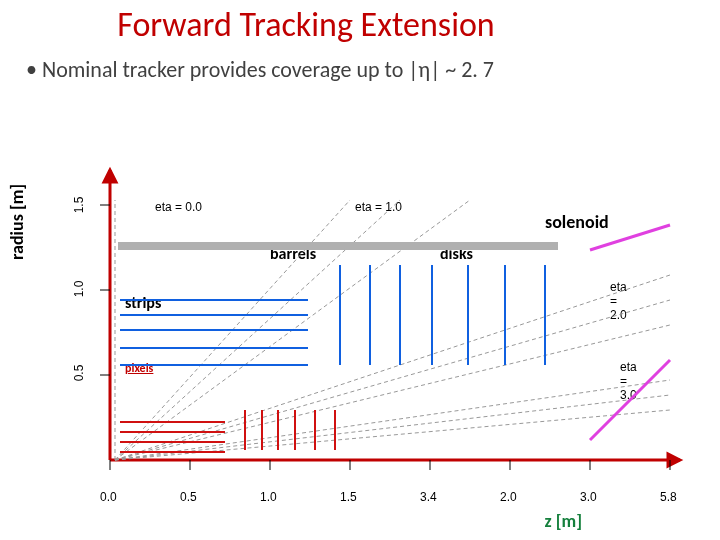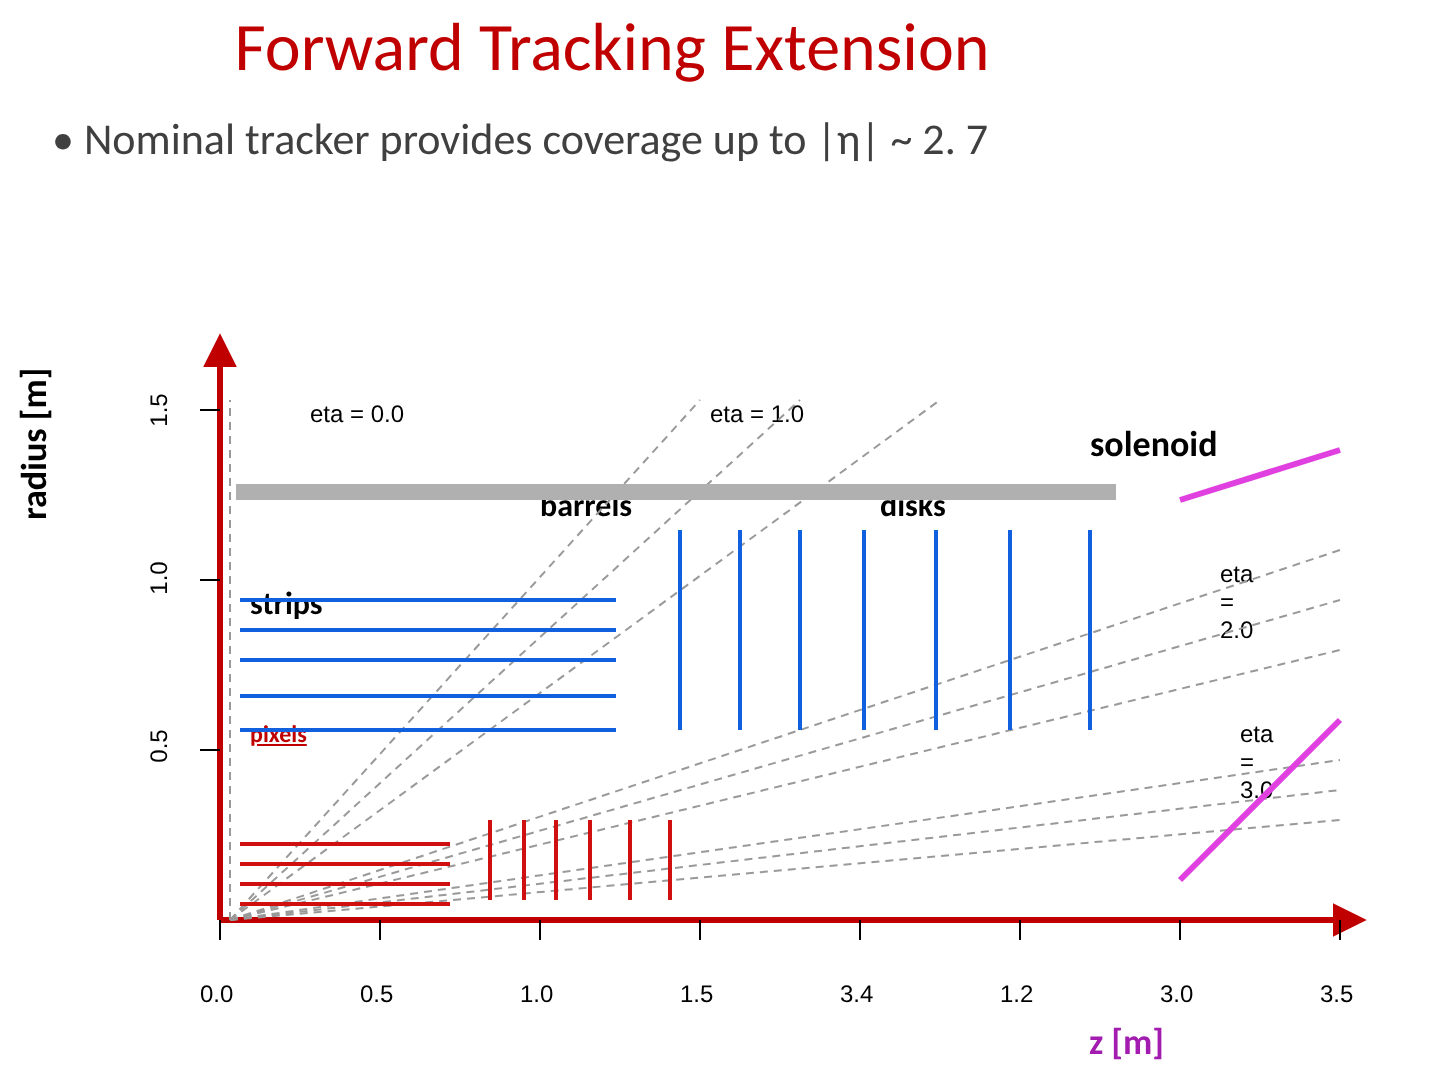--- a/index.html
+++ b/index.html
@@ -45,21 +45,21 @@
     font-size: 18px;
     font-weight: 700;
     color: #000;
   }
   .xlabel {
     position: absolute;
     right: 30px;
     bottom: 8px;
     font-size: 18px;
     font-weight: 700;
-    color: #a21caf;
+    color: #15803d;
   }
   .plot {
     position: absolute;
     left: 70px;
     top: 160px;
     width: 620px;
     height: 340px;
   }
   .plot svg {
     width: 620px;
@@ -201,21 +201,21 @@
         <line x1="520" y1="280" x2="600" y2="200"></line>
       </g>
     </svg>
   </div>
 
   <div class="tick" style="left:100px; top:490px;">0.0</div>
   <div class="tick" style="left:180px; top:490px;">0.5</div>
   <div class="tick" style="left:260px; top:490px;">1.0</div>
   <div class="tick" style="left:340px; top:490px;">1.5</div>
   <div class="tick" style="left:420px; top:490px;">3.4</div>
-  <div class="tick" style="left:500px; top:490px;">1.2</div>
+  <div class="tick" style="left:500px; top:490px;">2.0</div>
   <div class="tick" style="left:580px; top:490px;text-align:center;">3.0</div>
-  <div class="tick" style="left:660px; top:490px;">3.5</div>
+  <div class="tick" style="left:660px; top:490px;">5.8</div>
 
   <div class="tick" style="left:71px; top:366px; transform:rotate(-90deg);">0.5</div>
   <div class="tick" style="left:71px; top:282px; transform:rotate(-90deg);">1.0</div>
   <div class="tick" style="left:71px; top:198px; transform:rotate(-90deg);">1.5</div>
 
 </div>
 
 </body></html>

